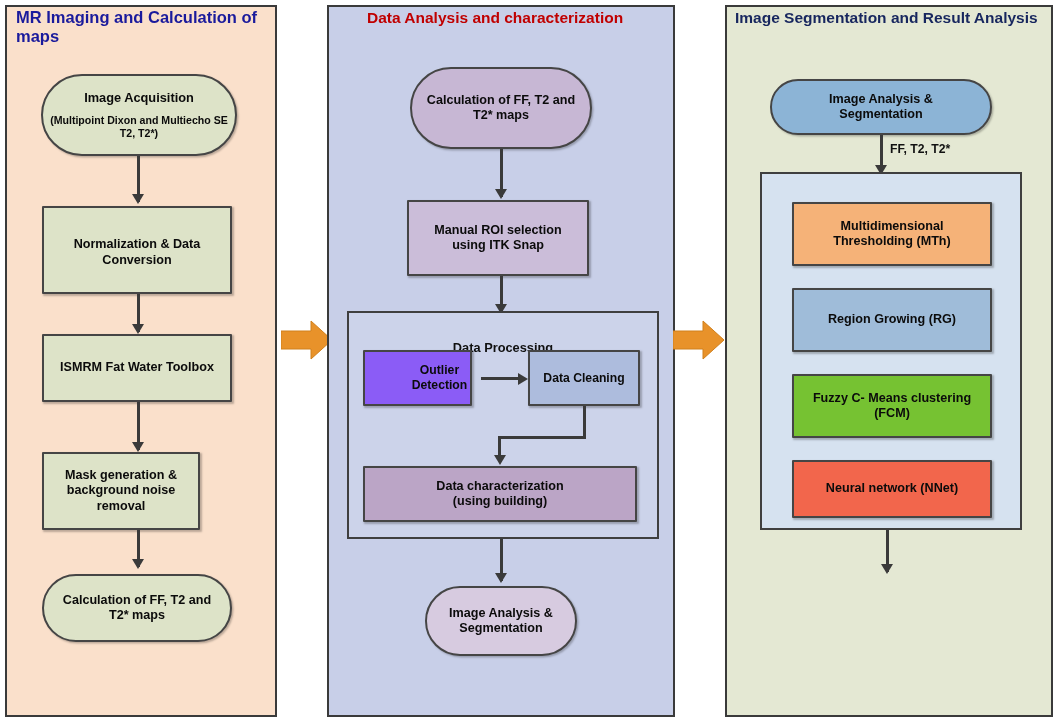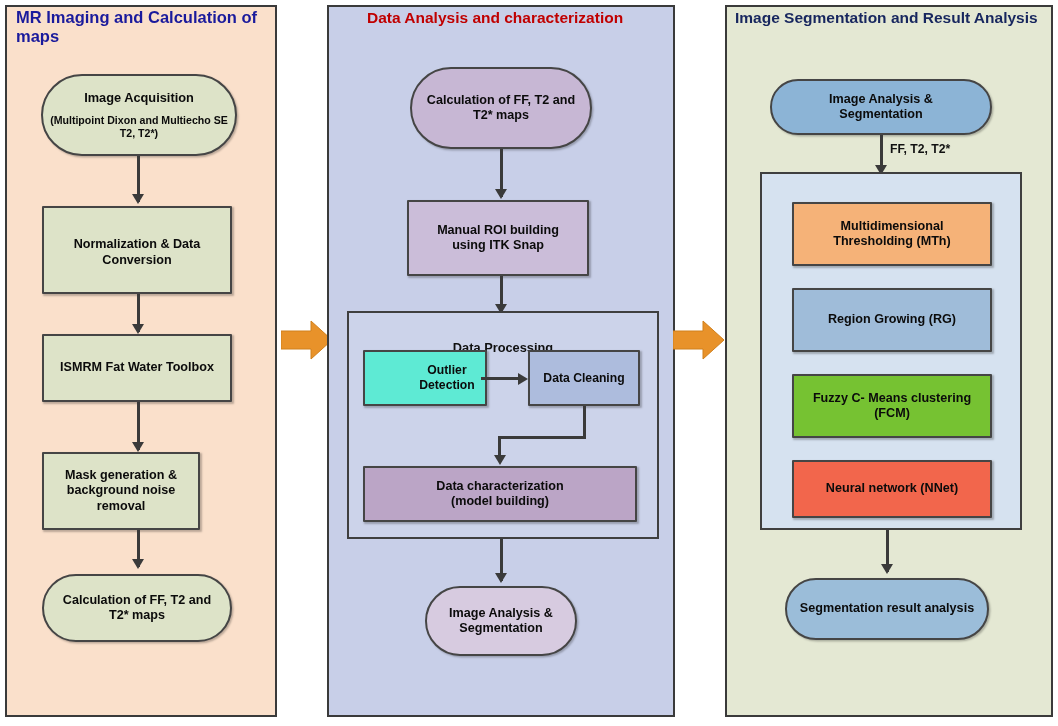--- a/index.html
+++ b/index.html
@@ -87,48 +87,48 @@
   <div class="panel-title" style="left:367px;top:9px;width:300px;font-size:15.5px;color:#c00000;">Data Analysis and characterization</div>
 
   <div class="node pill" style="left:410px;top:67px;width:182px;height:82px;background:#c7b7d4;">
     <div class="l1" style="font-size:12.6px;padding:0 12px;">Calculation of FF, T2 and T2* maps</div>
   </div>
 
   <div class="conn vline" style="left:500px;top:149px;height:48px;"></div>
   <div class="arrowdown" style="left:495px;top:189px;"></div>
 
   <div class="node rect" style="left:407px;top:200px;width:182px;height:76px;background:#cbbdd9;">
-    <div class="l1" style="font-size:12.6px;padding:0 14px;">Manual ROI building using ITK Snap</div>
+    <div class="l1" style="font-size:12.6px;padding:0 14px;">Manual ROI selection using ITK Snap</div>
   </div>
 
   <div class="conn vline" style="left:500px;top:276px;height:36px;"></div>
   <div class="arrowdown" style="left:495px;top:304px;"></div>
 
   <div class="grp" style="left:347px;top:311px;width:312px;height:228px;background:#ccd3ea;"></div>
   <div class="grp-title" style="left:347px;top:316px;width:312px;font-size:12.8px;color:#101010;">Data Processing</div>
 
-  <div class="node rect" style="left:363px;top:350px;width:124px;height:56px;background:#5eead4;padding-left:44px;">
+  <div class="node rect" style="left:363px;top:350px;width:109px;height:56px;background:#8b5cf6;padding-left:44px;">
     <div class="l1" style="font-size:12.2px;">Outlier Detection</div>
   </div>
 
   <div class="conn hline" style="left:481px;top:377px;width:40px;"></div>
   <div class="arrowright" style="left:518px;top:373px;"></div>
 
   <div class="node rect" style="left:528px;top:350px;width:112px;height:56px;background:#adbcdd;">
     <div class="l1" style="font-size:12.2px;">Data Cleaning</div>
   </div>
 
   <div class="conn vline" style="left:583px;top:406px;height:32px;"></div>
   <div class="conn hline" style="left:498px;top:436px;width:88px;"></div>
   <div class="conn vline" style="left:498px;top:436px;height:24px;"></div>
   <div class="arrowdown" style="left:493.5px;top:455px;"></div>
 
   <div class="node rect" style="left:363px;top:466px;width:274px;height:56px;background:#bba5c6;">
     <div class="l1" style="font-size:12.6px;">Data characterization</div>
-    <div class="l2" style="font-size:12.6px;">(model building)</div>
+    <div class="l2" style="font-size:12.6px;">(using building)</div>
   </div>
 
   <div class="conn vline" style="left:500px;top:539px;height:42px;"></div>
   <div class="arrowdown" style="left:495px;top:573px;"></div>
 
   <div class="node pill" style="left:425px;top:586px;width:152px;height:70px;background:#d7cbe0;">
     <div class="l1" style="font-size:12.6px;padding:0 16px;">Image Analysis &amp; Segmentation</div>
   </div>
 
   <div class="bigarrow" style="left:673px;top:318px;width:52px;height:44px;">
@@ -165,17 +165,14 @@
     <div class="l2" style="font-size:12.6px;">(FCM)</div>
   </div>
 
   <div class="node rect" style="left:792px;top:460px;width:200px;height:58px;background:#f2664c;">
     <div class="l1" style="font-size:12.6px;">Neural network (NNet)</div>
   </div>
 
   <div class="conn vline" style="left:886px;top:530px;height:42px;"></div>
   <div class="arrowdown" style="left:881px;top:564px;"></div>
 
-  <div class="node pill" style="left:785px;top:578px;width:204px;height:62px;background:#9bbdd9;">
-    <div class="l1" style="font-size:12.6px;padding:0 10px;">Segmentation result analysis</div>
-  </div>
 
 </div>
 
 </body></html>

